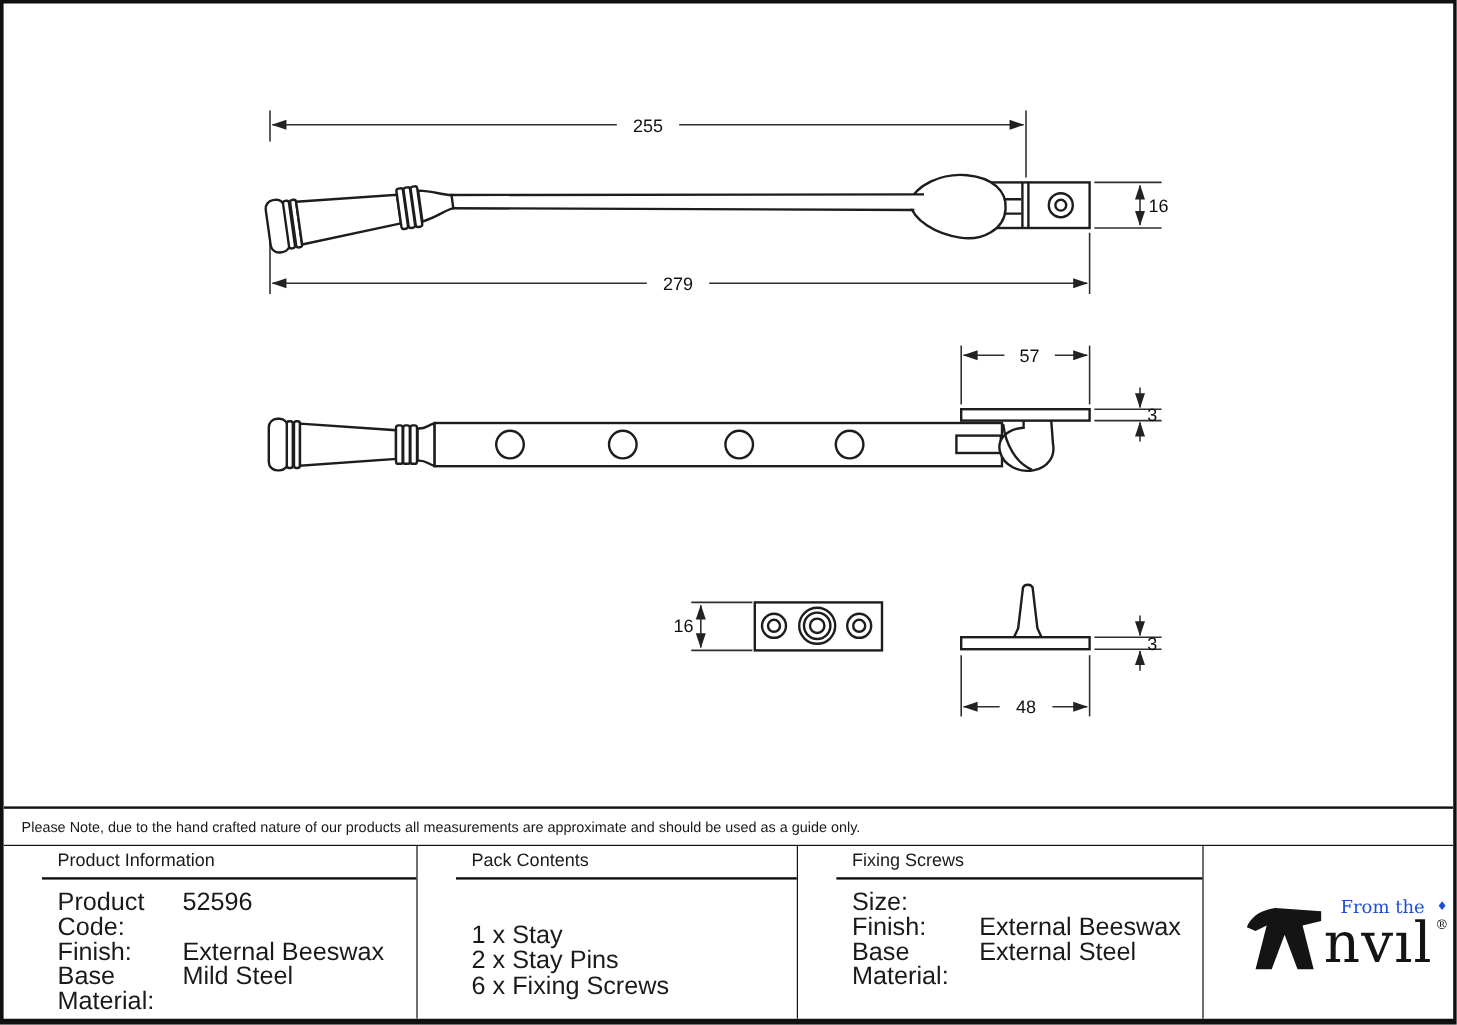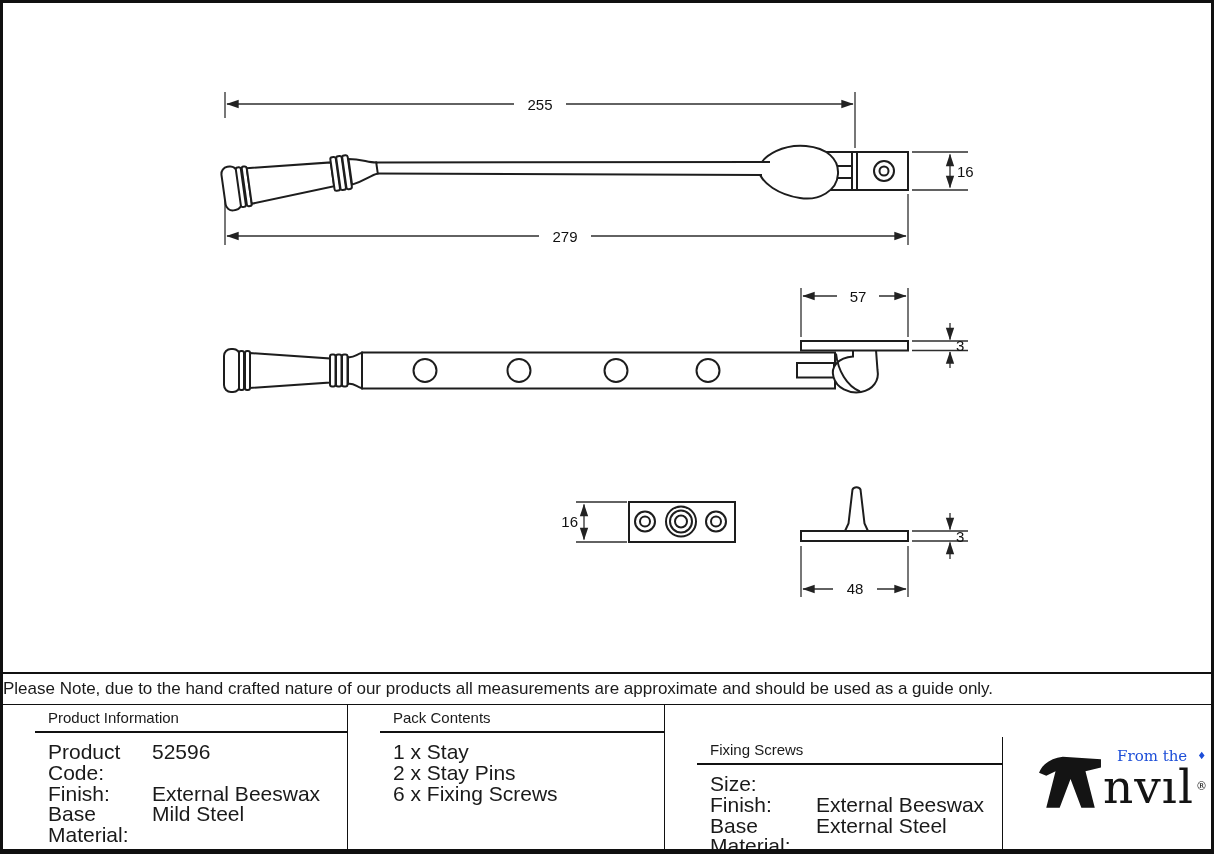--- a/index.html
+++ b/index.html
@@ -11,44 +11,44 @@
   }
   svg.drawing{display:block;flex:none;}
   .part{fill:#fff;stroke:#1d1d1d;stroke-width:2;}
   .partline{stroke:#1d1d1d;stroke-width:2;fill:none;}
   .dim{stroke:#2e2e2e;stroke-width:1.3;fill:none;}
   .gap{fill:#fff;stroke:none;}
   .dim-label{font-family:"Liberation Sans",sans-serif;font-size:15px;fill:#111;}
   .note-row{
     flex:none;height:33px;box-sizing:border-box;
     border-top:2px solid #111;border-bottom:1px solid #111;
-    display:flex;align-items:center;font-size:17px;
+    display:flex;align-items:center;padding-left:15px;font-size:12px;
   }
   .info-grid{flex:1;display:flex;min-height:0;}
   .col{box-sizing:border-box;border-right:1.5px solid #111;display:flex;flex-direction:column;padding-left:32px;}
   .col-product{width:345px;}
-  .col-pack{width:317px;}
-  .col-screws{width:338px;margin-top:32px;}
+  .col-pack{width:317px;gap:28px;}
+  .col-screws{width:338px;}
   .col-logo{flex:1;border-right:none;align-items:center;justify-content:center;}
   .col-header{flex:none;height:28px;box-sizing:border-box;border-bottom:2px solid #111;
     line-height:26px;padding-left:13px;font-size:15px;}
   .col-body{padding:9px 0 0 13px;font-size:21px;line-height:20.8px;}
   .kv-row{display:flex;}
   .col-product .kv-label{width:104px;flex:none;}
   .col-screws .kv-label{width:106px;flex:none;}
   .pack-item{display:block;}
   
   .logo{display:flex;align-items:flex-start;}
   .anvil-svg{flex:none;margin-top:9px;}
   .logo-right{margin-left:1px;}
   .logo-top{display:flex;align-items:center;font-family:"DejaVu Serif",serif;
     font-size:15px;margin:2px 0 0 14px;color:#1d4ed8;}
   .logo-top .diamond{font-size:10px;margin-left:10px;}
   .logo-main{font-family:"DejaVu Serif",serif;font-size:47px;line-height:0.95;
-    letter-spacing:1px;display:flex;align-items:center;color:#141414;}
+    letter-spacing:1px;display:flex;align-items:flex-start;color:#141414;}
   .reg{font-size:11px;margin-top:1px;margin-left:2px;font-family:"DejaVu Serif",serif;}
 </style>
 </head>
 <body>
 
 <div class="page">
 
   <svg class="drawing" width="1208" height="669" viewBox="3 3 1208 669" xmlns="http://www.w3.org/2000/svg">
     <defs>
       <marker id="ah" viewBox="0 0 10 8" refX="9.5" refY="4" markerWidth="11" markerHeight="8" orient="auto-start-reverse">

